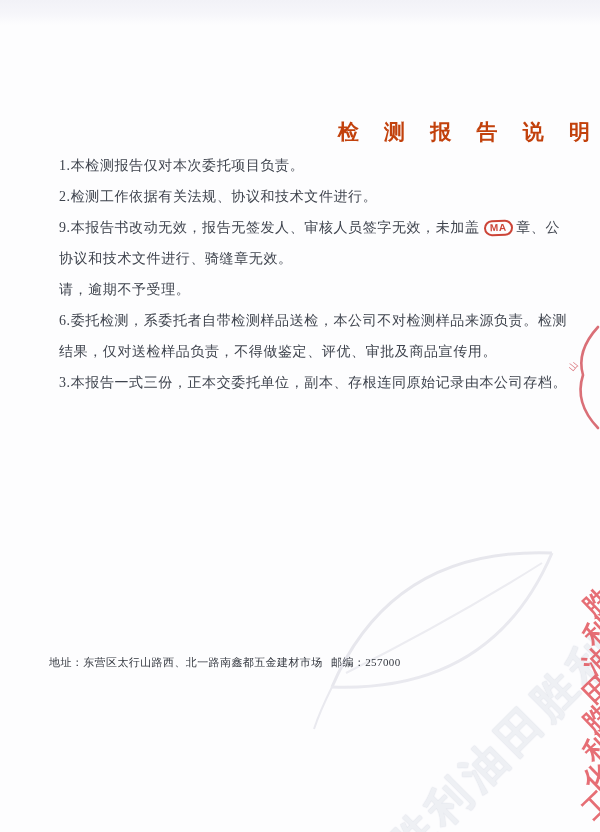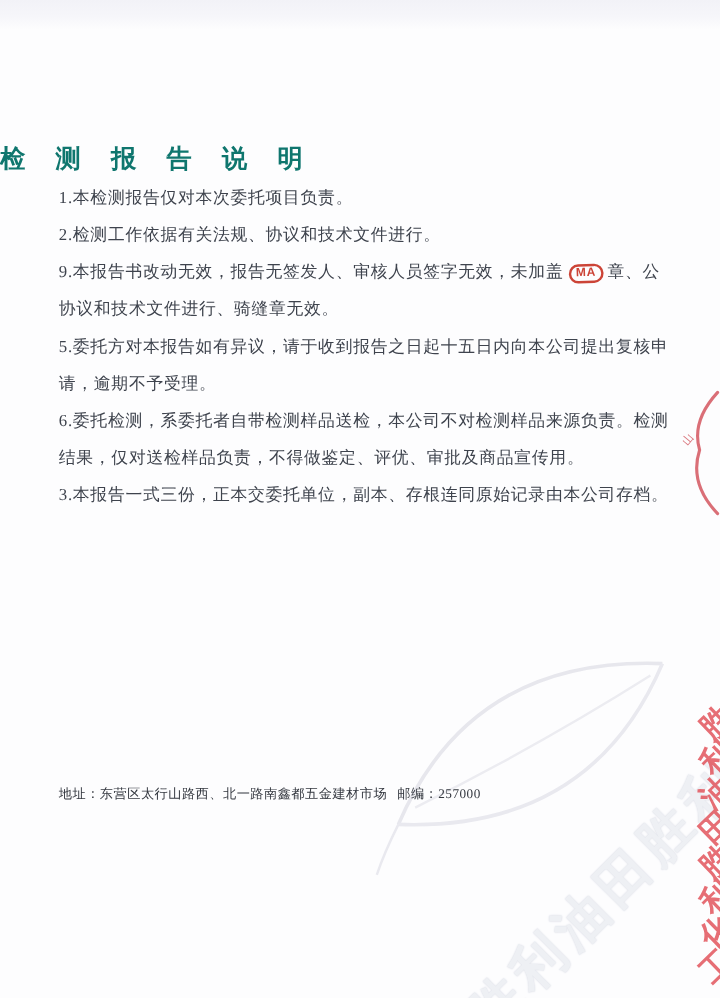--- a/index.html
+++ b/index.html
@@ -10,27 +10,27 @@
     overflow:hidden;
     font-family:"Liberation Serif", serif;
     color:#3c414a;
   }
   .scan-band{
     position:absolute;top:0;left:0;width:600px;height:25px;
     background:linear-gradient(180deg,#f2f2f7 0%,#f6f6fa 55%,#fdfdfe 100%);
   }
   .doc-title{
     position:absolute;top:118px;left:0;width:600px;
-    text-align:left;
+    text-align:right;
     font-size:21px;font-weight:bold;letter-spacing:10px;
-    color:#0f766e;
+    color:#c2410c;
     white-space:nowrap;
   }
   .notes{
-    position:absolute;top:150px;left:49px;width:510px;
+    position:absolute;top:150px;left:59px;width:510px;
     font-size:14px;line-height:31px;letter-spacing:0.6px;
     color:#3e434d;
   }
   .note-line{white-space:nowrap;}
   .cma-stamp{
     display:inline-block;
     border:2px solid #cc4437;
     border-radius:9px;
     color:#cc4437;
     font-family:"Liberation Sans", sans-serif;
@@ -115,21 +115,20 @@
   </svg>
   <div class="seal-glyph">山</div>
 
   <div class="doc-title">检 测 报 告 说 明</div>
 
   <div class="notes">
     <div class="note-line">1.本检测报告仅对本次委托项目负责。</div>
     <div class="note-line">2.检测工作依据有关法规、协议和技术文件进行。</div>
     <div class="note-line"><span>9.本报告书改动无效，报告无签发人、审核人员签字无效，未加盖</span><span class="cma-stamp">MA</span><span>章、公</span></div>
     <div class="note-line">协议和技术文件进行、骑缝章无效。</div>
-    <div class="note-line">5.委托方对本报告如有异议，请于收到报告之日起十五日内向本公司提出复核申</div>
     <div class="note-line">请，逾期不予受理。</div>
     <div class="note-line">6.委托检测，系委托者自带检测样品送检，本公司不对检测样品来源负责。检测</div>
     <div class="note-line">结果，仅对送检样品负责，不得做鉴定、评优、审批及商品宣传用。</div>
     <div class="note-line">3.本报告一式三份，正本交委托单位，副本、存根连同原始记录由本公司存档。</div>
   </div>
 
   <div class="footer">
     <div class="footer-row">
       <span>地址：</span><span>东营区太行山路西、北一路南鑫都五金建材市场</span>
       <span class="footer-cell-right"><span>邮编：</span><span>257000</span></span>

